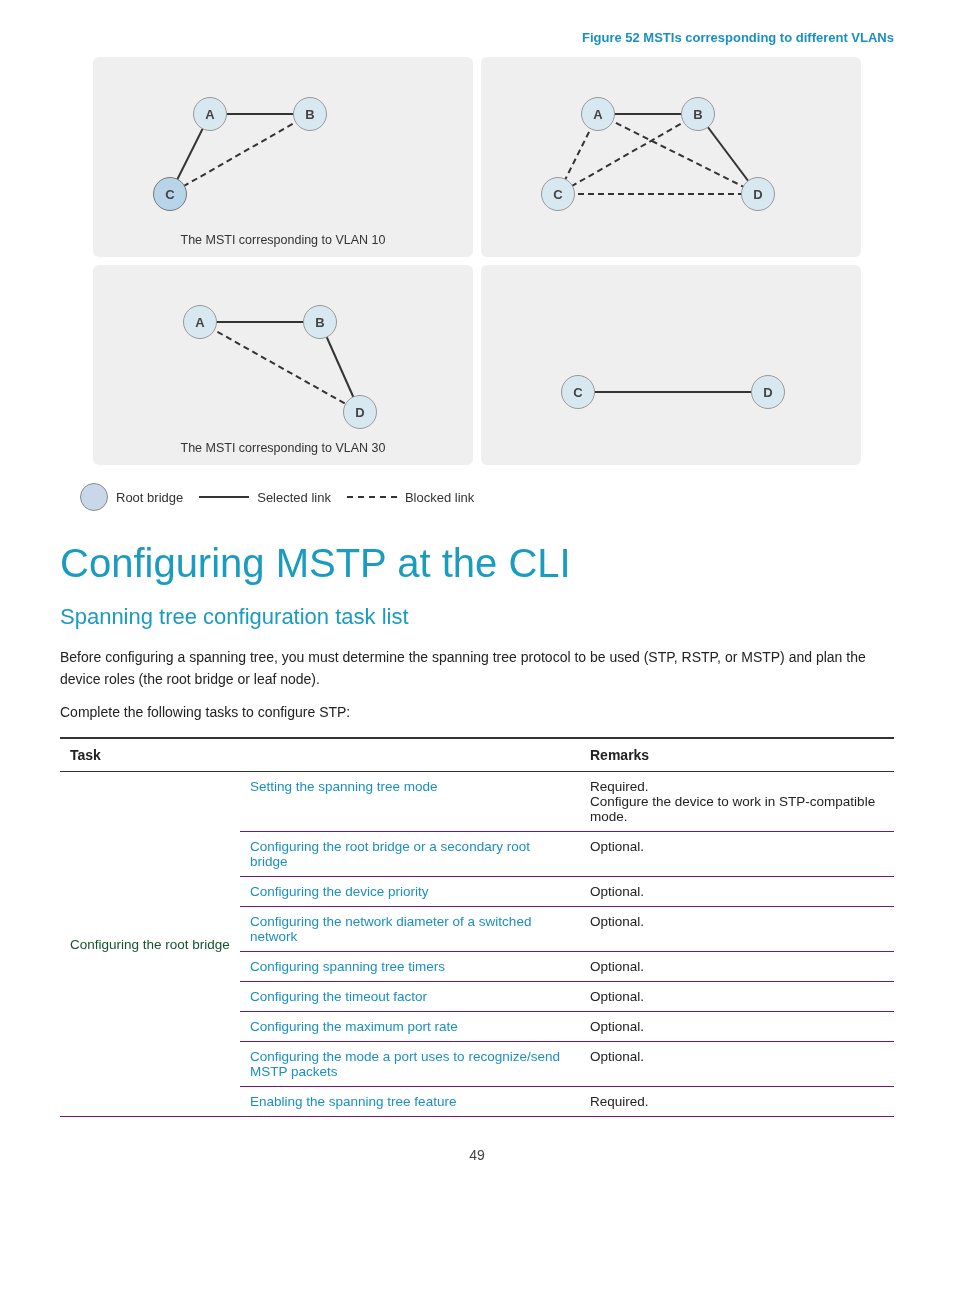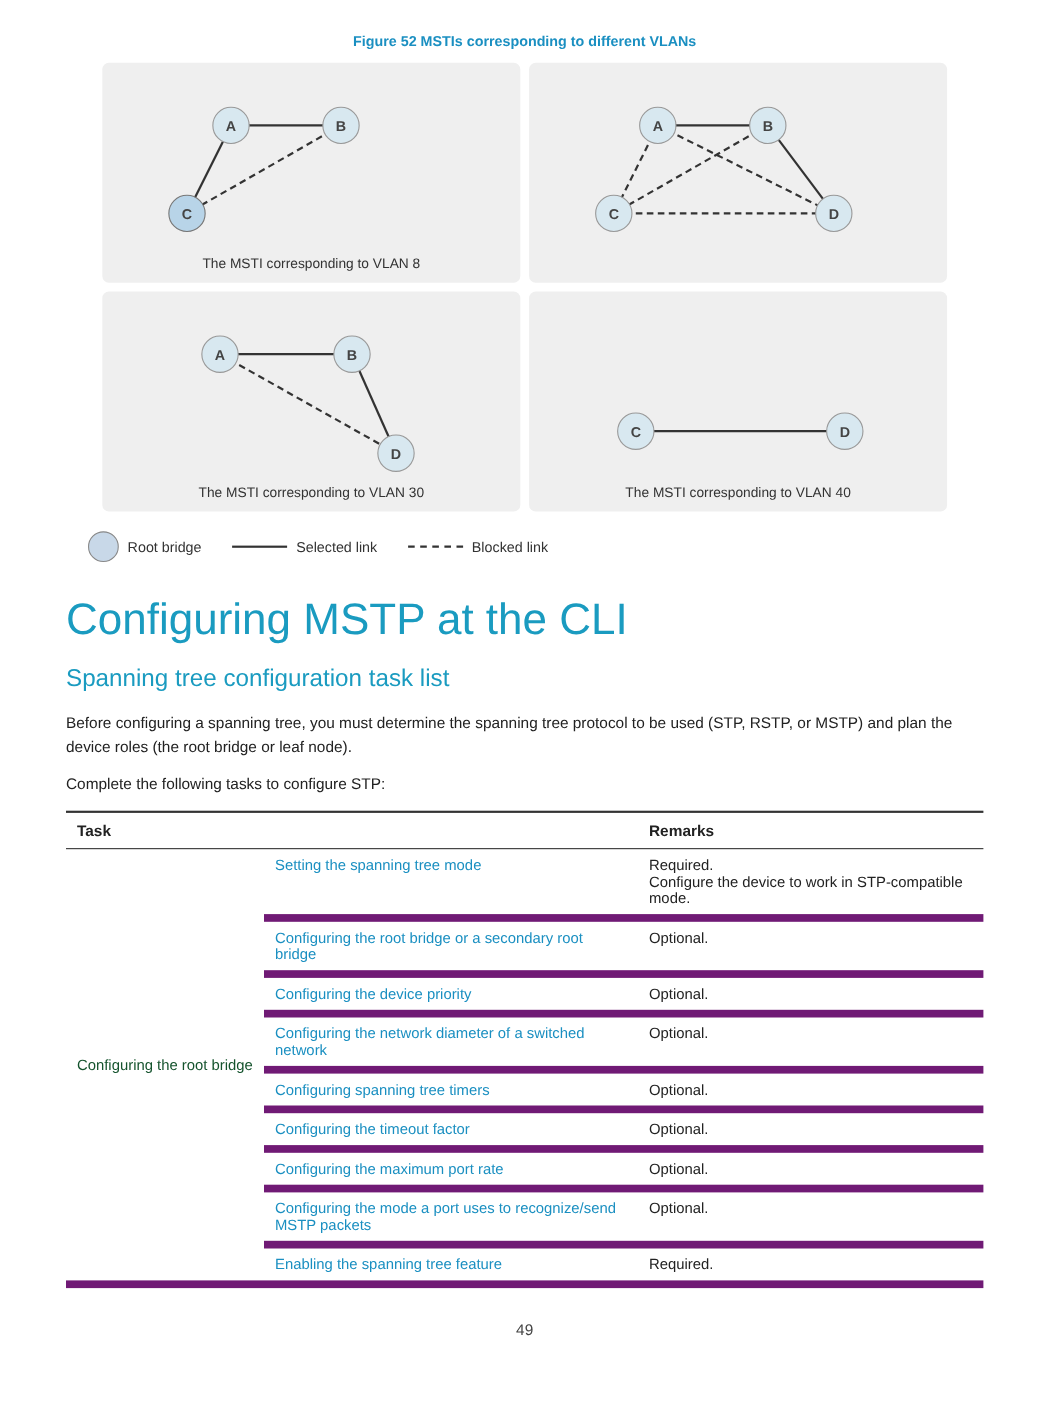--- a/index.html
+++ b/index.html
@@ -10,21 +10,21 @@
       color: #333;
       width: 954px;
       min-height: 1296px;
       padding: 30px 60px;
     }
     .figure-title {
       color: #1a8fc1;
       font-size: 13px;
       font-weight: bold;
       margin-bottom: 12px;
-      text-align: center;
+      text-align: right;
     }
     .diagram-container {
       display: flex;
       flex-wrap: wrap;
       gap: 8px;
       margin-bottom: 18px;
       justify-content: center;
     }
     .diagram-box {
       background: #efefef;
@@ -64,21 +64,21 @@
     }
     svg.diagram-svg {
       position: absolute;
       top: 0; left: 0;
       width: 100%;
       height: 100%;
     }
     .legend-row {
       display: flex;
       align-items: center;
-      gap: 28px;
+      gap: 16px;
       margin: 0 0 30px 20px;
       font-size: 13px;
     }
     .legend-item {
       display: flex;
       align-items: center;
       gap: 8px;
     }
     .legend-circle {
       width: 28px;
@@ -130,21 +130,21 @@
       color: #222;
       padding: 8px 10px;
       text-align: left;
       margin-top: 20px;
     }
     table td {
       font-size: 13.5px;
       color: #222;
       padding: 7px 10px;
       vertical-align: top;
-      border-bottom: 7px solid #701a75;
+      border-bottom: 1px solid #701a75;
       margin-top: 18px;
     }
     .link-cell a, .task-link {
       color: #1a8fc1;
       text-decoration: none;
     }
     .row-span-cell {
       font-size: 13.5px;
       color: #14532d;
       vertical-align: middle;
@@ -168,21 +168,21 @@
 
       <line x1="117" y1="57" x2="217" y2="57" stroke="#333" stroke-width="2"></line>
       <line x1="117" y1="57" x2="77" y2="137" stroke="#333" stroke-width="2"></line>
 
       <line x1="217" y1="57" x2="77" y2="137" stroke="#333" stroke-width="2" stroke-dasharray="6,4"></line>
     </svg>
 
     <div class="node" style="left:100px;top:40px;">A</div>
     <div class="node" style="left:200px;top:40px;">B</div>
     <div class="node root" style="left:60px;top:120px;">C</div>
-    <div class="caption">The MSTI corresponding to VLAN 8</div>
+    <div class="caption">The MSTI corresponding to VLAN 10</div>
   </div>
 
   <div class="diagram-box">
     <svg class="diagram-svg" viewBox="0 0 380 200">
 
       <line x1="117" y1="57" x2="217" y2="57" stroke="#333" stroke-width="2"></line>
       <line x1="217" y1="57" x2="277" y2="137" stroke="#333" stroke-width="2"></line>
 
       <line x1="117" y1="57" x2="277" y2="137" stroke="#333" stroke-width="2" stroke-dasharray="6,4"></line>
       <line x1="117" y1="57" x2="77" y2="137" stroke="#333" stroke-width="2" stroke-dasharray="6,4"></line>
@@ -210,21 +210,20 @@
     <div class="caption">The MSTI corresponding to VLAN 30</div>
   </div>
 
   <div class="diagram-box">
     <svg class="diagram-svg" viewBox="0 0 380 200">
 
       <line x1="97" y1="127" x2="287" y2="127" stroke="#333" stroke-width="2"></line>
     </svg>
     <div class="node" style="left:80px;top:110px;">C</div>
     <div class="node" style="left:270px;top:110px;">D</div>
-    <div class="caption">The MSTI corresponding to VLAN 40</div>
   </div>
 
 </div>
 
 <div class="legend-row">
   <div class="legend-item">
     <div class="legend-circle"></div>
     <span>Root bridge</span>
   </div>
   <div class="legend-item">

